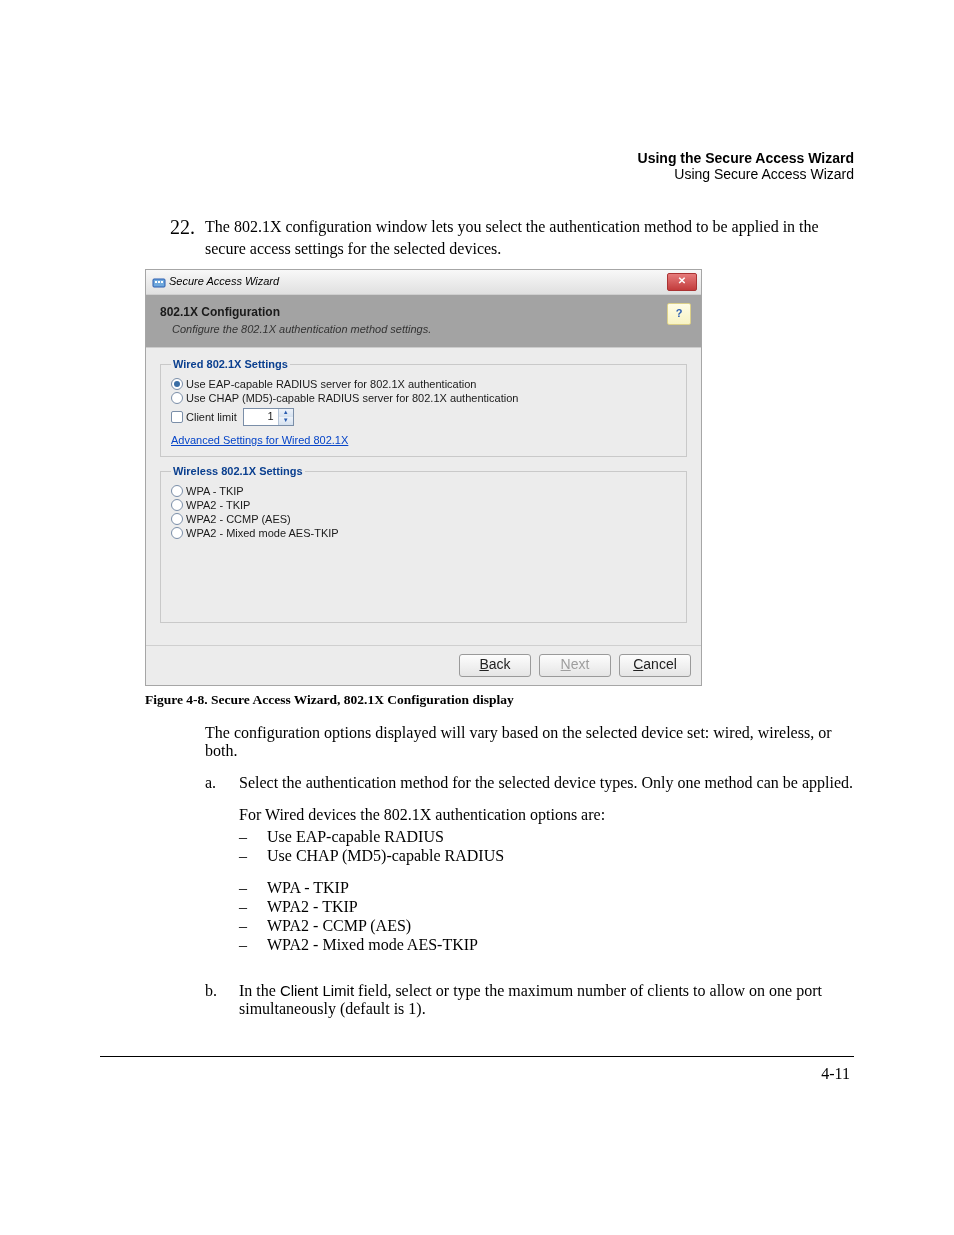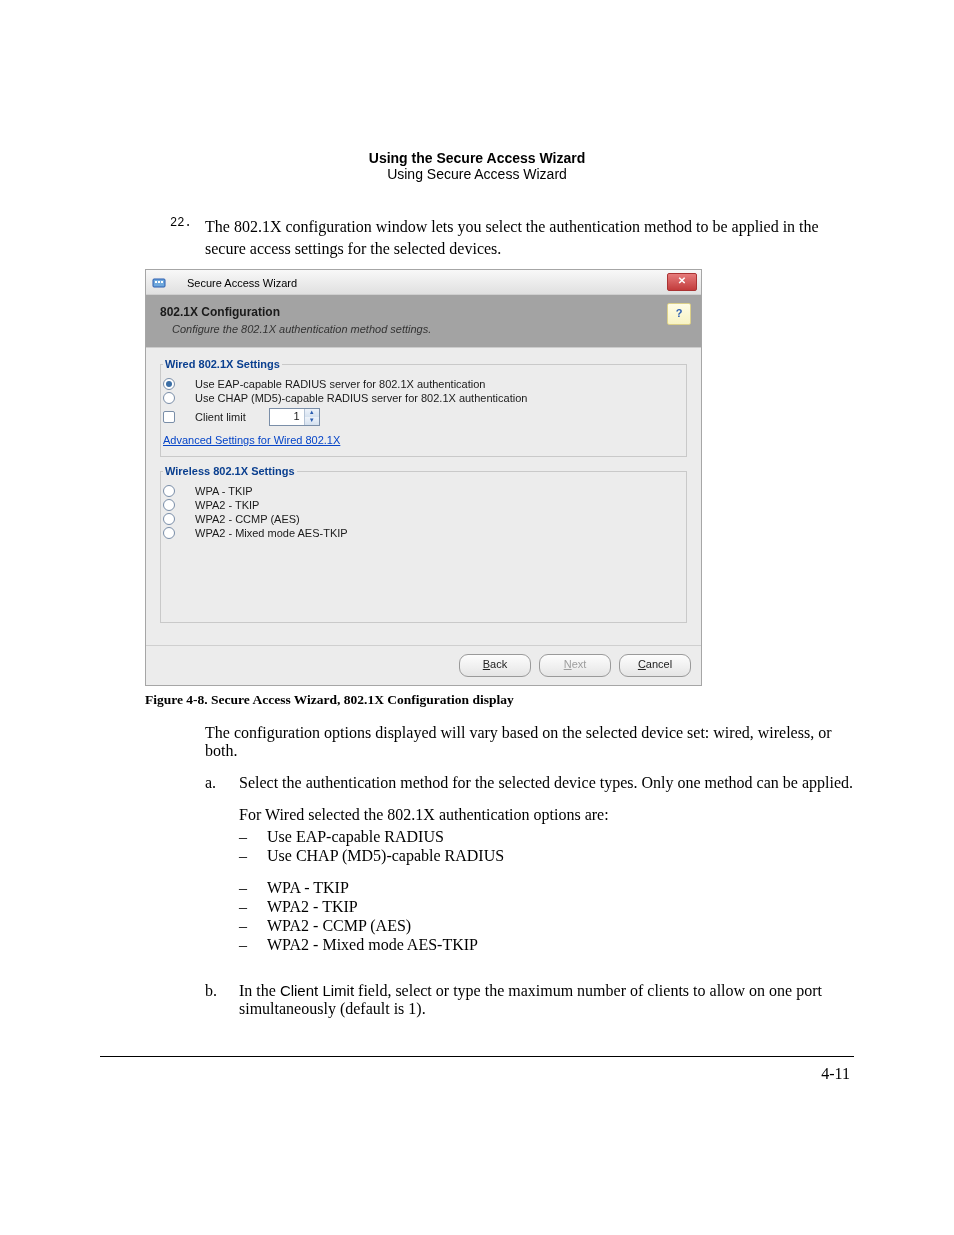--- a/index.html
+++ b/index.html
@@ -7,21 +7,21 @@
     padding: 0;
     background: #fff;
     font-family: "Times New Roman", Times, serif;
     width: 954px;
   }
   .page {
     box-sizing: border-box;
     padding: 150px 100px 60px 100px;
   }
   .header-right {
-    text-align: center;
+    text-align: right;
     margin-bottom: 34px;
   }
   .header-title-bold {
     font-family: Arial, Helvetica, sans-serif;
     font-weight: bold;
     font-size: 14px;
   }
   .header-title-reg {
     font-family: Arial, Helvetica, sans-serif;
     font-size: 14px;
@@ -29,22 +29,21 @@
   .body-block {
     margin-left: 70px;
   }
   .numbered-row {
     display: flex;
     margin-bottom: 10px;
   }
   .num-label {
     width: 35px;
     flex: 0 0 35px;
-    font-size: 12px;
-    font-family: Liberation Mono, monospace;
+    font-size: 20px;
   }
   .num-body {
     flex: 1;
     font-size: 16px;
     line-height: 1.35;
   }
 
   
   .wizard {
     margin: 10px 0 4px -25px;
@@ -56,21 +55,21 @@
   }
   .wiz-titlebar {
     display: flex;
     align-items: center;
     justify-content: space-between;
     background: linear-gradient(#f8f8f8, #e0e0e0);
     border-bottom: 1px solid #cfcfcf;
     padding: 2px 4px 2px 6px;
     height: 20px;
   }
-  .wiz-title-left { display: flex; align-items: flex-end; gap: 21px; }
+  .wiz-title-left { display: flex; align-items: flex-start; gap: 3px; font-style: italic; }
   .wiz-appicon {
     width: 14px; height: 14px;
     display:inline-block;
   }
   .wiz-close {
     width: 28px; height: 16px;
     border: 1px solid #a33;
     background: linear-gradient(#e67b7b, #c23c3c);
     border-radius: 2px;
     color: #fff;
@@ -106,29 +105,29 @@
     text-align: center;
     line-height: 18px;
     border-radius: 2px;
   }
   .wiz-body {
     padding: 10px 14px 14px 14px;
   }
   fieldset.flat {
     border: 1px solid #c9c9c9;
     margin: 0 0 8px 0;
-    padding: 6px 10px 10px 2px;
+    padding: 6px 10px 10px 10px;
   }
   fieldset.flat legend {
     color: #0a3f8f;
     font-weight: bold;
     font-size: 11px;
     padding: 0 2px;
   }
-  .opt-row { margin: 2px 0; color: #1a1a1a; display:flex; align-items:center; gap:20px;}
+  .opt-row { margin: 2px 0; color: #1a1a1a; display:flex; align-items:center; gap:3px;}
   .radio, .check {
     width: 12px; height: 12px; display:inline-block;
     border: 1px solid #7a8ea8;
     background: #fff;
     box-sizing: border-box;
   }
   .radio { border-radius: 50%; position: relative; }
   .radio.sel::after {
     content:""; position:absolute; left:2px; top:2px; width:6px; height:6px;
     background:#3b6ea5; border-radius:50%;
@@ -145,23 +144,23 @@
   .wiz-buttons {
     background:#ececec;
     border-top:1px solid #cfcfcf;
     padding: 8px 10px;
     display:flex;
     justify-content:flex-end;
     gap:8px;
   }
   .btn {
     min-width:70px; height:21px;
-    border:1px solid #9a9a9a; border-radius:9px;
+    border:1px solid #9a9a9a; border-radius:3px;
     background:linear-gradient(#fdfdfd,#e5e5e5);
-    font-size:11px; text-align:center; line-height:19px;
+    font-size:14px; text-align:center; line-height:19px;
     color:#222;
   }
   .btn.disabled { color:#9e9e9e; }
   .btn .ul { text-decoration: underline; }
 
   .figcap {
     font-family: Liberation Serif, serif;
     font-weight: bold;
     font-size: 13.5px;
     margin: 6px 0 16px -25px;
@@ -274,21 +273,21 @@
     <div class="figcap">Figure 4-8. Secure Access Wizard, 802.1X Configuration display</div>
 
     <div style="margin-left:35px;">
       <p class="para">The configuration options displayed will vary based on the selected device set: wired, wireless, or both.</p>
 
       <div class="sub-row">
         <div class="sub-label">a.</div>
         <div class="sub-body">
           <p class="para">Select the authentication method for the selected device types. Only one method can be applied.</p>
 
-          <div>For Wired selected the 802.1X authentication options are:</div>
+          <div>For Wired devices the 802.1X authentication options are:</div>
           <ul class="dash-list">
             <li>
                 <span class="dash">–</span>
                 <span>Use EAP-capable RADIUS</span>
               </li>
             <li>
                 <span class="dash">–</span>
                 <span>Use CHAP (MD5)-capable RADIUS</span>
               </li>
           </ul>

